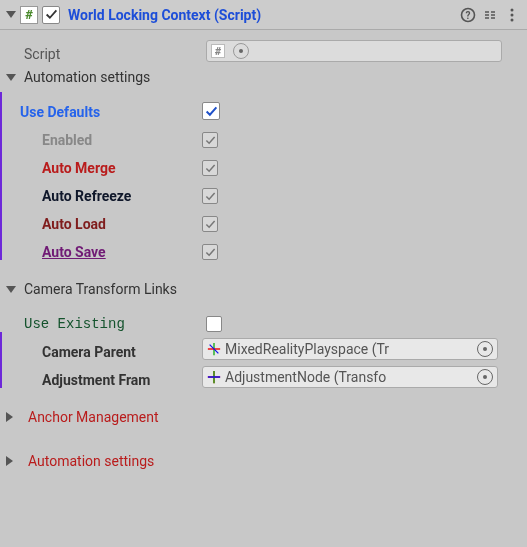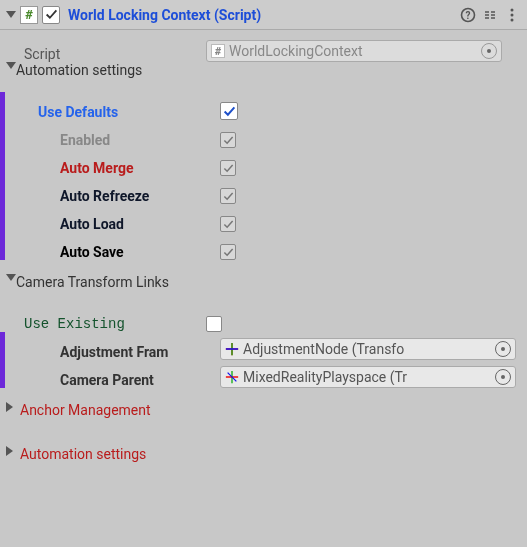--- a/index.html
+++ b/index.html
@@ -126,31 +126,31 @@
     content: "";
     position: absolute;
     width: 4px; height: 4px;
     background: #666;
     border-radius: 50%;
     left: 50%; top: 50%;
     transform: translate(-50%, -50%);
   }
   .section-header {
     display: flex;
-    align-items: flex-start;
+    align-items: center;
     height: 30px;
-    gap: 0;
+    gap: 8px;
     cursor: pointer;
     color: #333;
   }
   .section-header.collapsed { color: #b91c1c; }
   .blue-bar {
-    border-left: 5px solid #6d28d9;
+    border-left: 2px solid #6d28d9;
     margin-left: -6px;
-    padding-left: 15px;
+    padding-left: 0;
   }
   .use-defaults-label { color: #2563eb; font-weight: bold; }
   .spacer { height: 14px; }
 </style>
 </head>
 <body>
 
 <div class="component-header">
   <div class="foldout-arrow"></div>
   <div class="script-icon">#</div>
@@ -180,21 +180,20 @@
   </div>
 </div>
 
 <div class="body">
 
   <div class="row">
     <div class="label-col">Script</div>
     <div class="value-col">
       <div class="object-field" style="background:#dcdcdc; color:#888;">
         <span class="script-icon" style="width:14px;height:14px;font-size:10px;border-color:#bbb;color:#888;">#</span>
-        <span class="txt">WorldLockingContext</span>
         <span class="object-picker" style="border-color:#999;"></span>
       </div>
     </div>
   </div>
 
 
   <div class="section-header">
     <div class="foldout-arrow"></div>
     <span>Automation settings</span>
   </div>
@@ -235,31 +234,31 @@
         <div class="label-col indent bold" style="color:#0f172a;">Auto Refreeze</div>
         <div class="value-col">
           <div class="check small disabled">
             <svg viewBox="0 0 16 16">
               <path d="M2 8 L6 12 L14 3" stroke="#777" stroke-width="2.2" fill="none"></path>
             </svg>
           </div>
         </div>
       </div>
       <div class="row blue-bar">
-        <div class="label-col indent bold" style="color:#0f172a;">Auto Load</div>
-        <div class="value-col">
-          <div class="check small disabled">
-            <svg viewBox="0 0 16 16">
-              <path d="M2 8 L6 12 L14 3" stroke="#777" stroke-width="2.2" fill="none"></path>
-            </svg>
-          </div>
-        </div>
-      </div>
-      <div class="row blue-bar">
-        <div class="label-col indent bold" style="color:#000000;">Auto Save</div>
+        <div class="label-col indent bold" style="color:#7f1d1d;">Auto Load</div>
+        <div class="value-col">
+          <div class="check small disabled">
+            <svg viewBox="0 0 16 16">
+              <path d="M2 8 L6 12 L14 3" stroke="#777" stroke-width="2.2" fill="none"></path>
+            </svg>
+          </div>
+        </div>
+      </div>
+      <div class="row blue-bar">
+        <div class="label-col indent bold" style="color:#701a75;text-decoration:underline;">Auto Save</div>
         <div class="value-col">
           <div class="check small disabled">
             <svg viewBox="0 0 16 16">
               <path d="M2 8 L6 12 L14 3" stroke="#777" stroke-width="2.2" fill="none"></path>
             </svg>
           </div>
         </div>
       </div>
     </div>
 
@@ -267,53 +266,53 @@
 
   <div class="section-header">
     <div class="foldout-arrow"></div>
     <span>Camera Transform Links</span>
   </div>
 
   <div class="row">
     <div class="label-col" style="color:#14532d;font-family:Liberation Mono, monospace;">Use Existing</div>
     <div class="value-col">
       <div class="check small"></div>
+    </div>
+  </div>
+
+  <div class="row blue-bar">
+    <div class="label-col indent bold">Camera Parent</div>
+    <div class="value-col">
+      <div class="object-field">
+        <svg class="icon" viewBox="0 0 16 16">
+            <path d="M8 1 L8 15" stroke="#1a1" stroke-width="1.5"></path>
+            <path d="M1 8 L15 8" stroke="#e11" stroke-width="1.5"></path>
+            <path d="M3 3 L13 13" stroke="#11e" stroke-width="1.5"></path>
+          </svg>
+        <span class="txt">MixedRealityPlayspace (Tr</span>
+        <span class="object-picker"></span>
+      </div>
     </div>
   </div>
 
   <div class="row blue-bar">
     <div class="label-col indent bold">Adjustment Fram</div>
     <div class="value-col">
       <div class="object-field">
         <svg class="icon" viewBox="0 0 16 16">
             <path d="M8 1 L8 15 M1 8 L15 8" stroke="#e11" stroke-width="1.5"></path>
             <path d="M8 1 L8 15" stroke="#1a1" stroke-width="1.5"></path>
             <path d="M1 8 L15 8" stroke="#11e" stroke-width="1.5"></path>
           </svg>
         <span class="txt">AdjustmentNode (Transfo</span>
         <span class="object-picker"></span>
       </div>
     </div>
   </div>
 
-  <div class="row blue-bar">
-    <div class="label-col indent bold">Camera Parent</div>
-    <div class="value-col">
-      <div class="object-field">
-        <svg class="icon" viewBox="0 0 16 16">
-            <path d="M8 1 L8 15" stroke="#1a1" stroke-width="1.5"></path>
-            <path d="M1 8 L15 8" stroke="#e11" stroke-width="1.5"></path>
-            <path d="M3 3 L13 13" stroke="#11e" stroke-width="1.5"></path>
-          </svg>
-        <span class="txt">MixedRealityPlayspace (Tr</span>
-        <span class="object-picker"></span>
-      </div>
-    </div>
-  </div>
-
   <div class="spacer"></div>
 
   <div class="section-header collapsed">
     <div class="foldout-arrow closed"></div>
     <span>Anchor Management</span>
   </div>
 
   <div class="spacer"></div>
 
   <div class="section-header collapsed">

